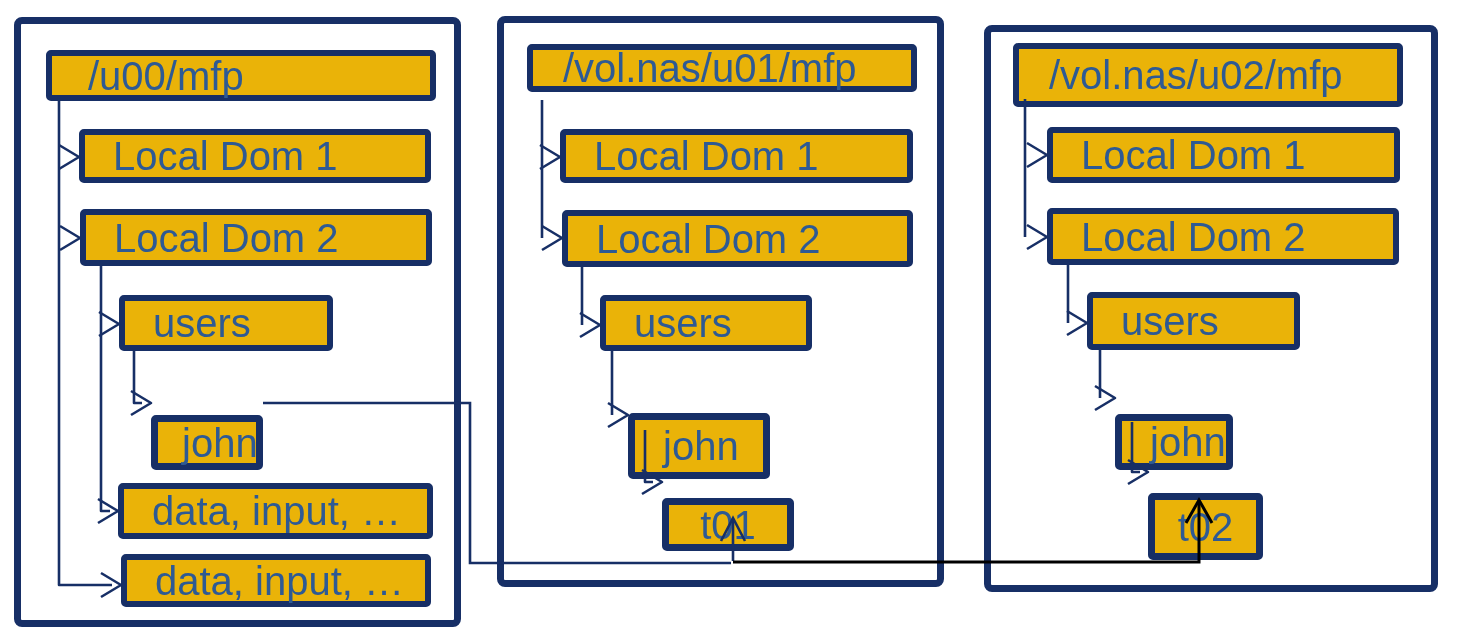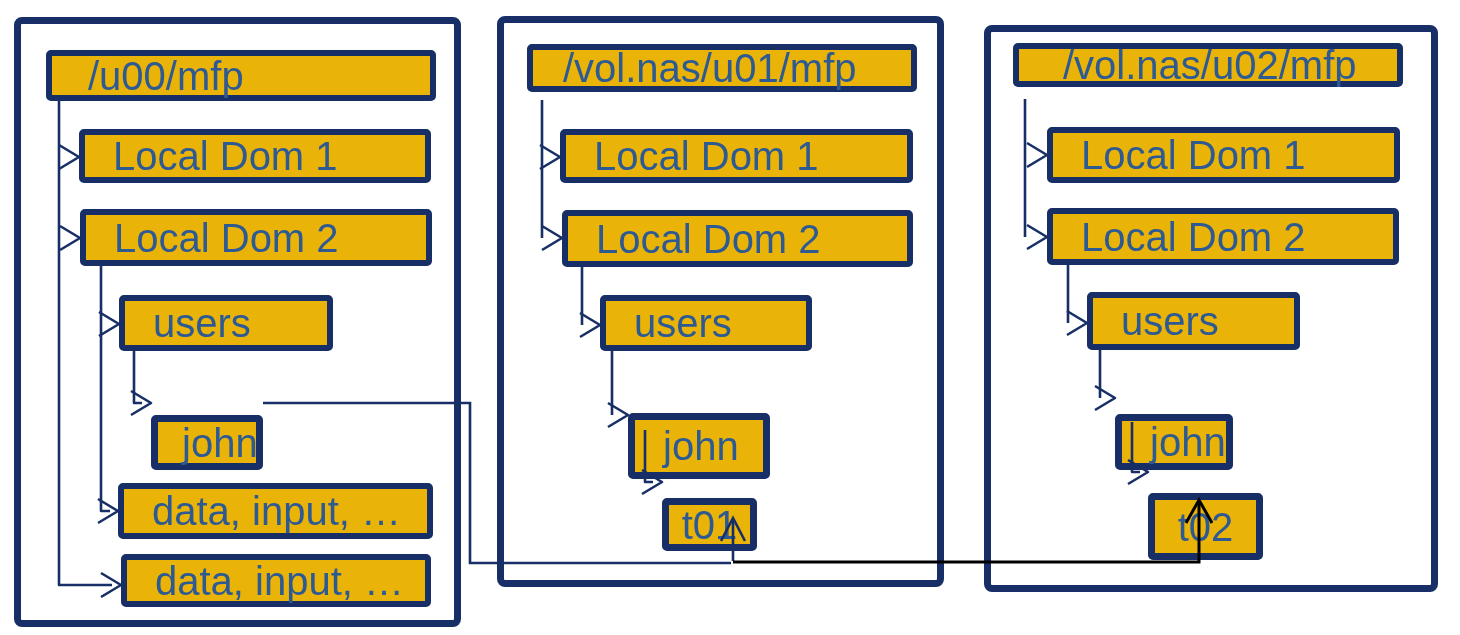--- a/index.html
+++ b/index.html
@@ -57,23 +57,23 @@
   <div class="box" style="left:119px;top:295px;width:214px;height:56px;">users</div>
   <div class="box small" style="left:151px;top:367px;width:112px;height:55px;padding-left:24px;">john</div>
   <div class="box" style="left:118px;top:483px;width:315px;height:56px;">data, input, …</div>
   <div class="box" style="left:121px;top:554px;width:310px;height:53px;">data, input, …</div>
 
   <div class="box title" style="left:527px;top:44px;width:390px;height:48px;padding-left:30px;">/vol.nas/u01/mfp</div>
   <div class="box" style="left:560px;top:129px;width:353px;height:54px;">Local Dom 1</div>
   <div class="box" style="left:562px;top:210px;width:351px;height:57px;">Local Dom 2</div>
   <div class="box" style="left:600px;top:295px;width:212px;height:56px;">users</div>
   <div class="box small" style="left:628px;top:365px;width:142px;height:66px;">john</div>
-  <div class="box small centered" style="left:662px;top:450px;width:95px;height:53px;">t01</div>
+  <div class="box small centered" style="left:662px;top:450px;width:132px;height:53px;">t01</div>
 
-  <div class="box title" style="left:1013px;top:43px;width:390px;height:44px;padding-left:44px;">/vol.nas/u02/mfp</div>
+  <div class="box title" style="left:1013px;top:43px;width:390px;height:64px;padding-left:30px;">/vol.nas/u02/mfp</div>
   <div class="box" style="left:1047px;top:127px;width:353px;height:56px;">Local Dom 1</div>
   <div class="box" style="left:1047px;top:208px;width:352px;height:57px;">Local Dom 2</div>
   <div class="box" style="left:1087px;top:292px;width:213px;height:58px;">users</div>
   <div class="box small" style="left:1115px;top:366px;width:118px;height:56px;">john</div>
   <div class="box small centered" style="left:1148px;top:445px;width:115px;height:67px;">t02</div>
 
   <svg class="wires" width="1460" height="635" viewBox="0 0 1460 635">
 
     <path class="wire" d="M59,101 L59,585 L112,585"></path>
     <path class="wire" d="M101,266 L101,511 L110,511"></path>

